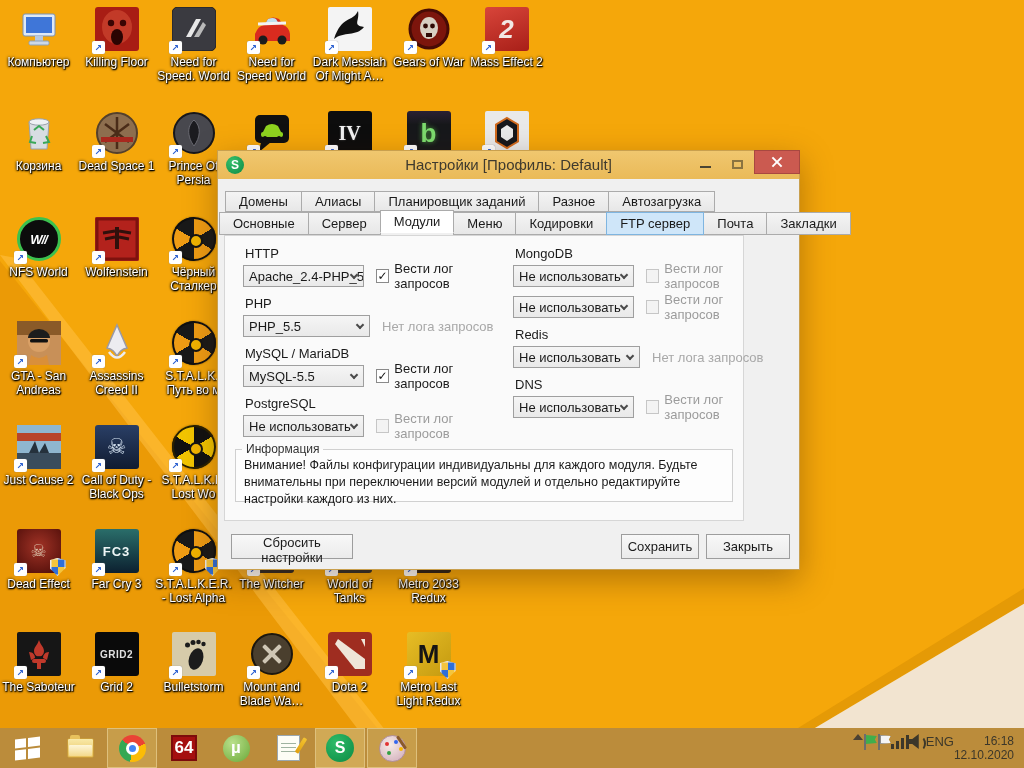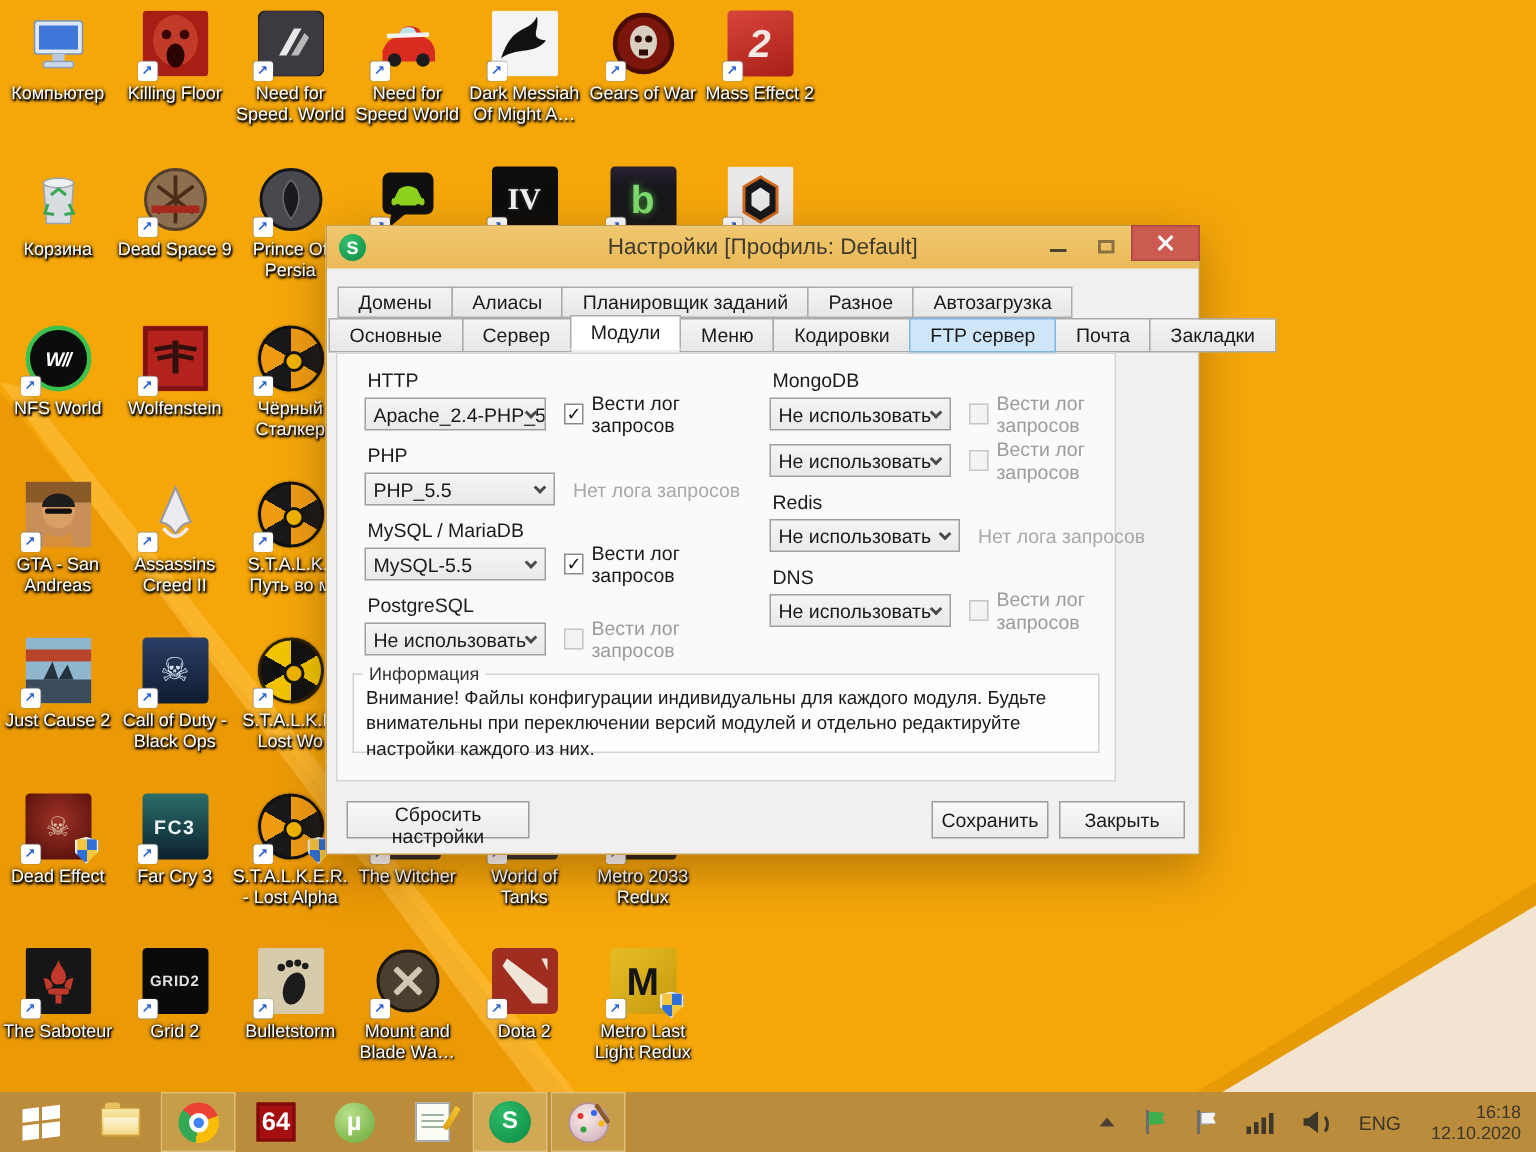--- a/index.html
+++ b/index.html
@@ -122,21 +122,21 @@
                 background:linear-gradient(#f4c430,#e0a010); transform:rotate(32deg); border-radius:1px; }
   .scirc { width:28px; height:28px; border-radius:50%; background:radial-gradient(circle at 35% 30%,#2dbb68,#0c8a44);
            color:#fff; font-weight:bold; font-size:16px; display:flex; align-items:center; justify-content:center; }
   .paint { width:27px; height:27px; border-radius:50%; border:1px solid #b090a0; position:relative;
            background:radial-gradient(circle at 40% 35%,#f6ece6,#cfa8b8); }
   .paint::before { content:''; position:absolute; width:4px; height:4px; border-radius:50%; background:#e23333;
                    left:5px; top:6px; box-shadow:9px -2px 0 #3366ee, 14px 5px 0 #f5b800, 2px 9px 0 #33a044; }
   .paint::after { content:''; position:absolute; right:2px; top:-1px; width:3px; height:15px; background:#8a5a2a;
                   transform:rotate(-35deg); border-radius:1px; }
 
-  .tray { margin-left:auto; display:flex; align-items:center; gap:20px; padding-right:10px; color:#3c372a; }
+  .tray { margin-left:auto; display:flex; align-items:flex-start; gap:0; padding-right:10px; color:#3c372a; }
   .chevup { width:0; height:0; border-left:5px solid transparent; border-right:5px solid transparent; border-bottom:6px solid #4a4134; }
   .flag { position:relative; width:14px; height:16px; }
   .flag::before { content:''; position:absolute; left:1px; top:0; width:2px; height:16px; background:#6d6d6d; }
   .flag i { position:absolute; left:3px; top:1px; width:11px; height:9px; background:#3fae4c;
             clip-path:polygon(0 0,100% 12%,82% 50%,100% 88%,0 100%); }
   .flag.white i { background:#f4f4f4; box-shadow:inset 0 0 0 1px #8a8a8a; }
   .sig { display:flex; align-items:flex-end; gap:2px; height:15px; }
   .sig i { width:3px; background:#3c372a; display:block; }
   .spk { position:relative; width:17px; height:15px; }
   .spk .cone { position:absolute; left:0; top:0; width:10px; height:15px; background:#3c372a;
@@ -264,21 +264,21 @@
         <div class="tile">
           <div class="body">
             <svg width="44" height="44">
               <circle cx="22" cy="22" r="20" fill="#8d6e4e" stroke="#54402c" stroke-width="2"></circle>
               <path d="M22 6 V38 M10 13 L34 31 M34 13 L10 31" stroke="#4a2c18" stroke-width="2.5"></path>
               <rect x="6" y="26" width="32" height="5" fill="#a8281e"></rect>
             </svg>
           </div>
           <div class="scut">↗</div>
         </div>
-        <div class="dlabel">Dead Space 9</div>
+        <div class="dlabel">Dead Space 1</div>
       </div>
       <div class="dicon" style="left: 155px; top: 110px;">
         <div class="tile">
           <div class="body">
             <svg width="44" height="44">
               <circle cx="22" cy="22" r="20" fill="#48484e" stroke="#17171b" stroke-width="2"></circle>
               <path d="M22 9 C14 16 16 27 22 35 C28 27 30 16 22 9 Z" fill="#1b1b1f" stroke="#6a6a72"></path>
             </svg>
           </div>
           <div class="scut">↗</div>

